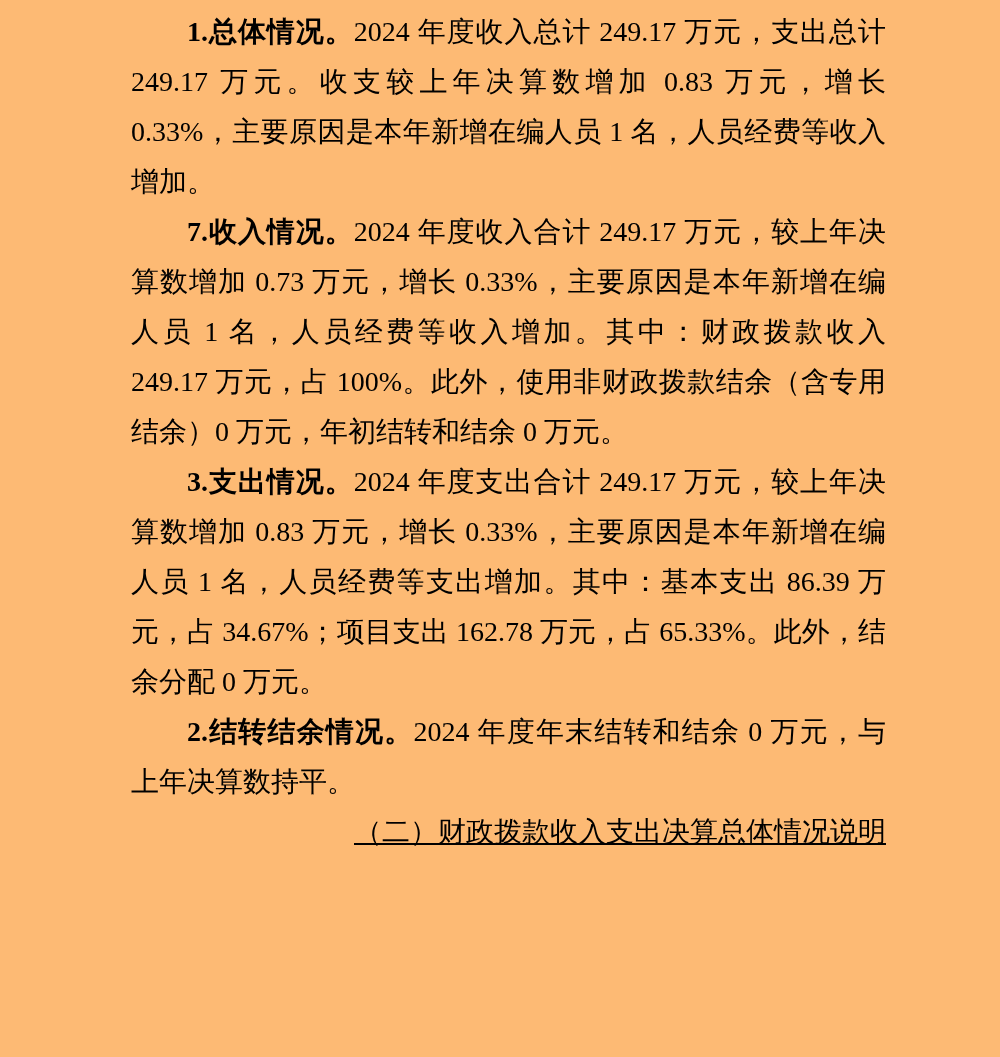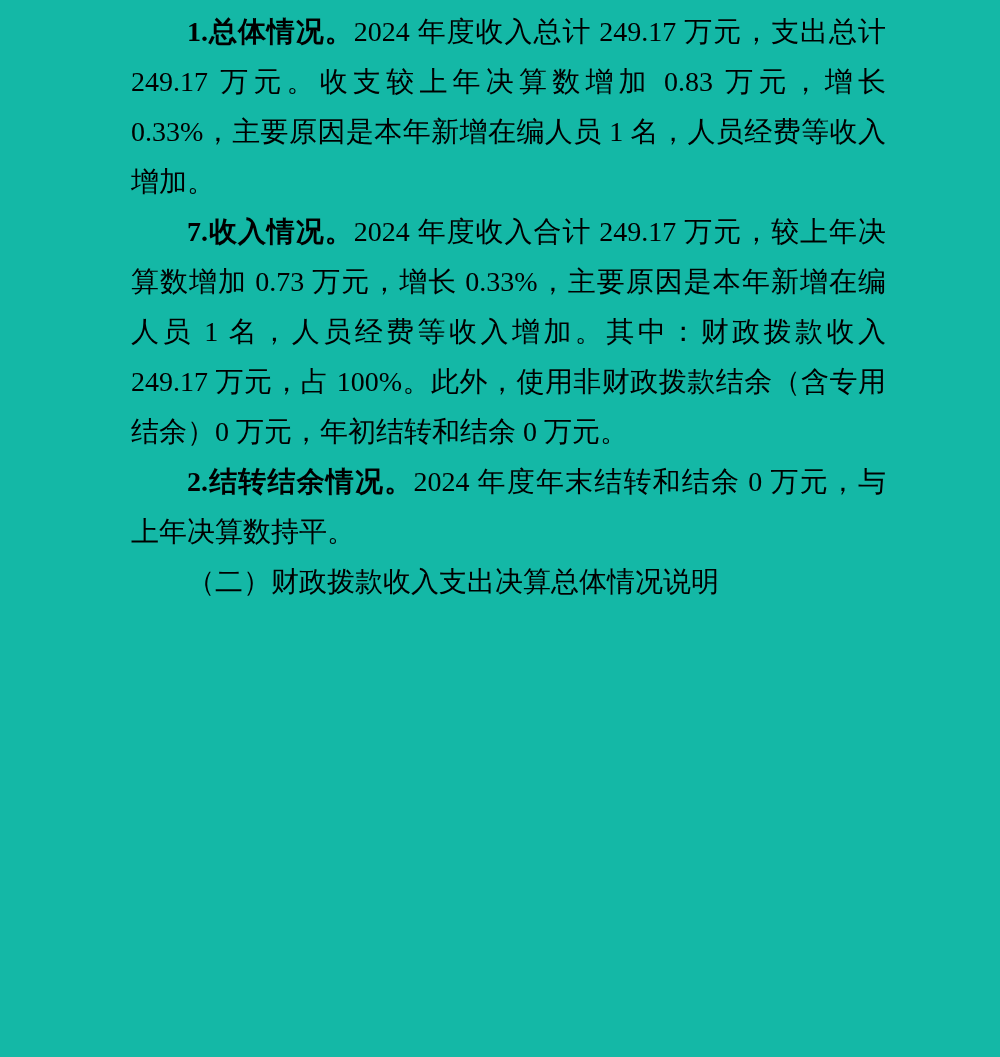--- a/index.html
+++ b/index.html
@@ -10,43 +10,45 @@
   body {
     width: 1000px;
     height: 1057px;
     overflow: hidden;
   }
   .doc-page {
     box-sizing: border-box;
     width: 1000px;
     height: 1057px;
     padding: 7px 114px 0 131px;
-    background: #14b8a6;
+    background: #fdba74;
   }
   .doc-body p {
     margin: 0;
     padding: 0;
     font-family: "Liberation Serif", "DejaVu Serif", serif;
     font-size: 28px;
     line-height: 50px;
     color: #000000;
     text-align: justify;
     text-indent: 56px;
     word-break: break-word;
   }
   .doc-body p.section-heading {
-    text-align: left;
+    text-align: right;
+    text-decoration: underline;
   }
   .para-lead {
     font-weight: bold;
   }
 </style>
 </head>
 <body>
 
 <div class="doc-page">
   <div class="doc-body">
       <p><span class="para-lead">1.总体情况。</span><span>2024 年度收入总计 249.17 万元，支出总计 249.17 万元。收支较上年决算数增加 0.83 万元，增长 0.33%，主要原因是本年新增在编人员 1 名，人员经费等收入增加。</span></p>
       <p><span class="para-lead">7.收入情况。</span><span>2024 年度收入合计 249.17 万元，较上年决算数增加 0.73 万元，增长 0.33%，主要原因是本年新增在编人员 1 名，人员经费等收入增加。其中：财政拨款收入 249.17 万元，占 100%。此外，使用非财政拨款结余（含专用结余）0 万元，年初结转和结余 0 万元。</span></p>
+      <p><span class="para-lead">3.支出情况。</span><span>2024 年度支出合计 249.17 万元，较上年决算数增加 0.83 万元，增长 0.33%，主要原因是本年新增在编人员 1 名，人员经费等支出增加。其中：基本支出 86.39 万元，占 34.67%；项目支出 162.78 万元，占 65.33%。此外，结余分配 0 万元。</span></p>
       <p><span class="para-lead">2.结转结余情况。</span><span>2024 年度年末结转和结余 0 万元，与上年决算数持平。</span></p>
       <p class="section-heading"><span>（二）财政拨款收入支出决算总体情况说明</span></p>
     </div>
 </div>
 
 </body></html>

